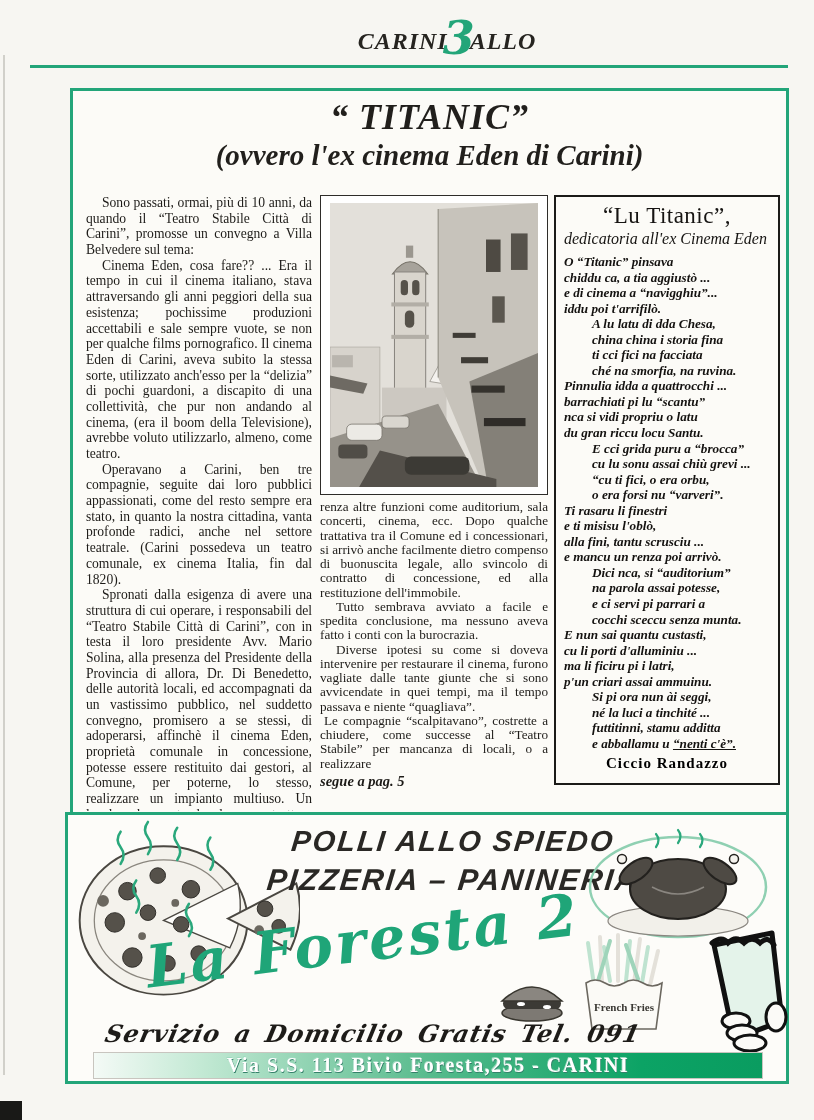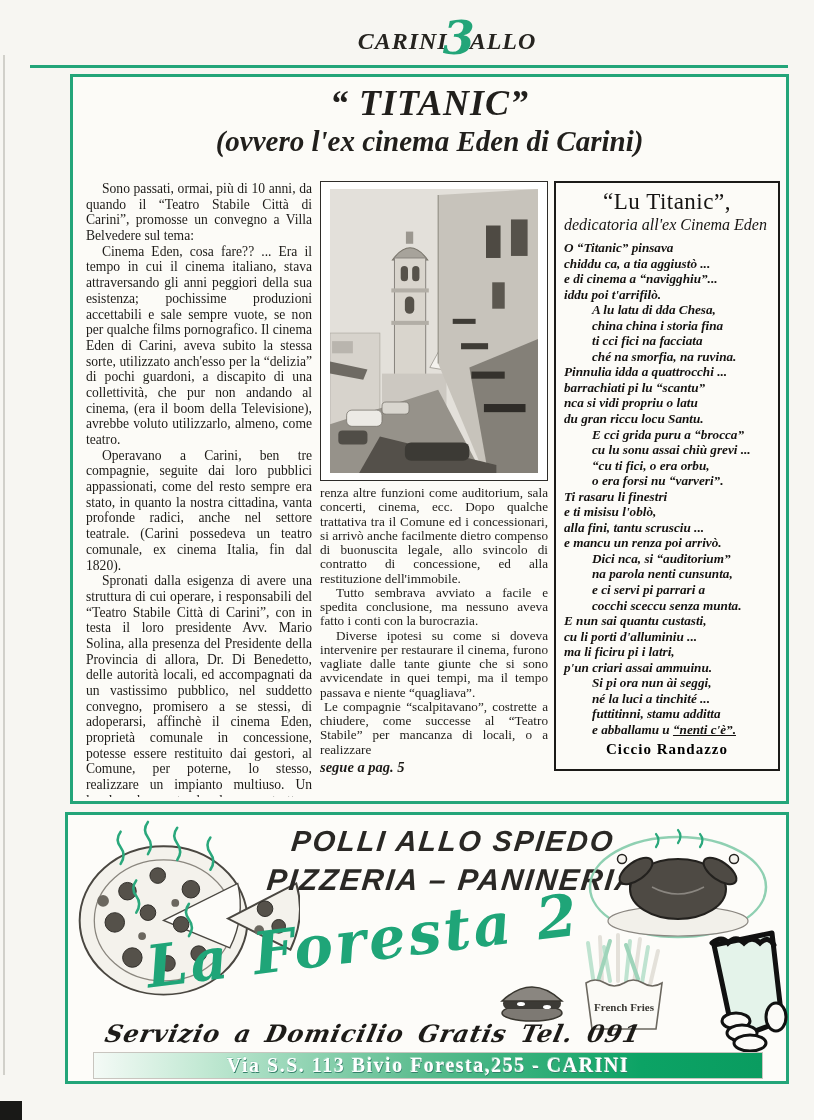--- a/index.html
+++ b/index.html
@@ -15,21 +15,21 @@
   .scan-line{position:absolute;left:3px;top:55px;width:2px;height:1020px;background:#b3b0aa;opacity:.55;}
   .scan-mark{position:absolute;left:0;top:1101px;width:22px;height:19px;background:#191917;}
 
   
   .masthead{position:absolute;left:80px;right:0;top:18px;display:flex;justify-content:center;align-items:center;}
   .masthead .word{font-family:Liberation Serif, serif;font-style:italic;font-weight:bold;font-size:24px;letter-spacing:1px;color:#262420;}
   .masthead .digit{font-family:"DejaVu Serif",serif;font-style:italic;font-weight:bold;font-size:46px;line-height:1;color:var(--accent);margin:0 -5px;position:relative;top:-3px;z-index:2;}
   .masthead-rule{position:absolute;left:30px;top:65px;width:758px;height:3px;background:var(--accent);}
 
   
-  .article-box{position:absolute;left:70px;top:74px;width:713px;height:724px;border:3px solid var(--accent);background:#fcfbf7;}
+  .article-box{position:absolute;left:70px;top:88px;width:713px;height:724px;border:3px solid var(--accent);background:#fcfbf7;}
   .art-title{position:absolute;left:0;width:100%;top:5px;text-align:center;font-style:italic;font-weight:bold;font-size:36px;color:#211f1c;letter-spacing:1px;}
   .art-subtitle{position:absolute;left:0;width:100%;top:48px;text-align:center;font-style:italic;font-weight:bold;font-size:29px;color:#211f1c;}
 
   .col{position:absolute;top:104px;overflow:hidden;}
   .col-left{left:13px;width:226px;height:616px;}
   .col-mid{left:247px;width:228px;height:692px;}
   .col-right{left:481px;width:245px;height:612px;}
 
   .body-text p{margin:0;text-align:justify;color:#1d1b18;font-size:13.6px;line-height:1.155;text-indent:16px;hyphens:auto;}
   .col-mid .body-text p{font-size:13.2px;line-height:1.08;}
@@ -165,21 +165,21 @@
             <div class="poem-line">du gran riccu locu Santu.</div>
             <div class="poem-line indent">E cci grida puru a “brocca”</div>
             <div class="poem-line indent">cu lu sonu assai chiù grevi ...</div>
             <div class="poem-line indent">“cu ti fici, o era orbu,</div>
             <div class="poem-line indent">o era forsi nu “varveri”.</div>
             <div class="poem-line">Ti rasaru li finestri</div>
             <div class="poem-line">e ti misisu l'oblò,</div>
             <div class="poem-line">alla fini, tantu scrusciu ...</div>
             <div class="poem-line">e mancu un renza poi arrivò.</div>
             <div class="poem-line indent">Dici nca, si “auditorium”</div>
-            <div class="poem-line indent">na parola nenti cunsunta,</div>
+            <div class="poem-line indent">na parola assai potesse,</div>
             <div class="poem-line indent">e ci servi pi parrari a</div>
             <div class="poem-line indent">cocchi sceccu senza munta.</div>
             <div class="poem-line">E nun sai quantu custasti,</div>
             <div class="poem-line">cu li porti d'alluminiu ...</div>
             <div class="poem-line">ma li ficiru pi i latri,</div>
             <div class="poem-line">p'un criari assai ammuinu.</div>
             <div class="poem-line indent">Si pi ora nun ài seggi,</div>
             <div class="poem-line indent">né la luci a tinchité ...</div>
             <div class="poem-line indent">futtitinni, stamu additta</div>
           </div>

